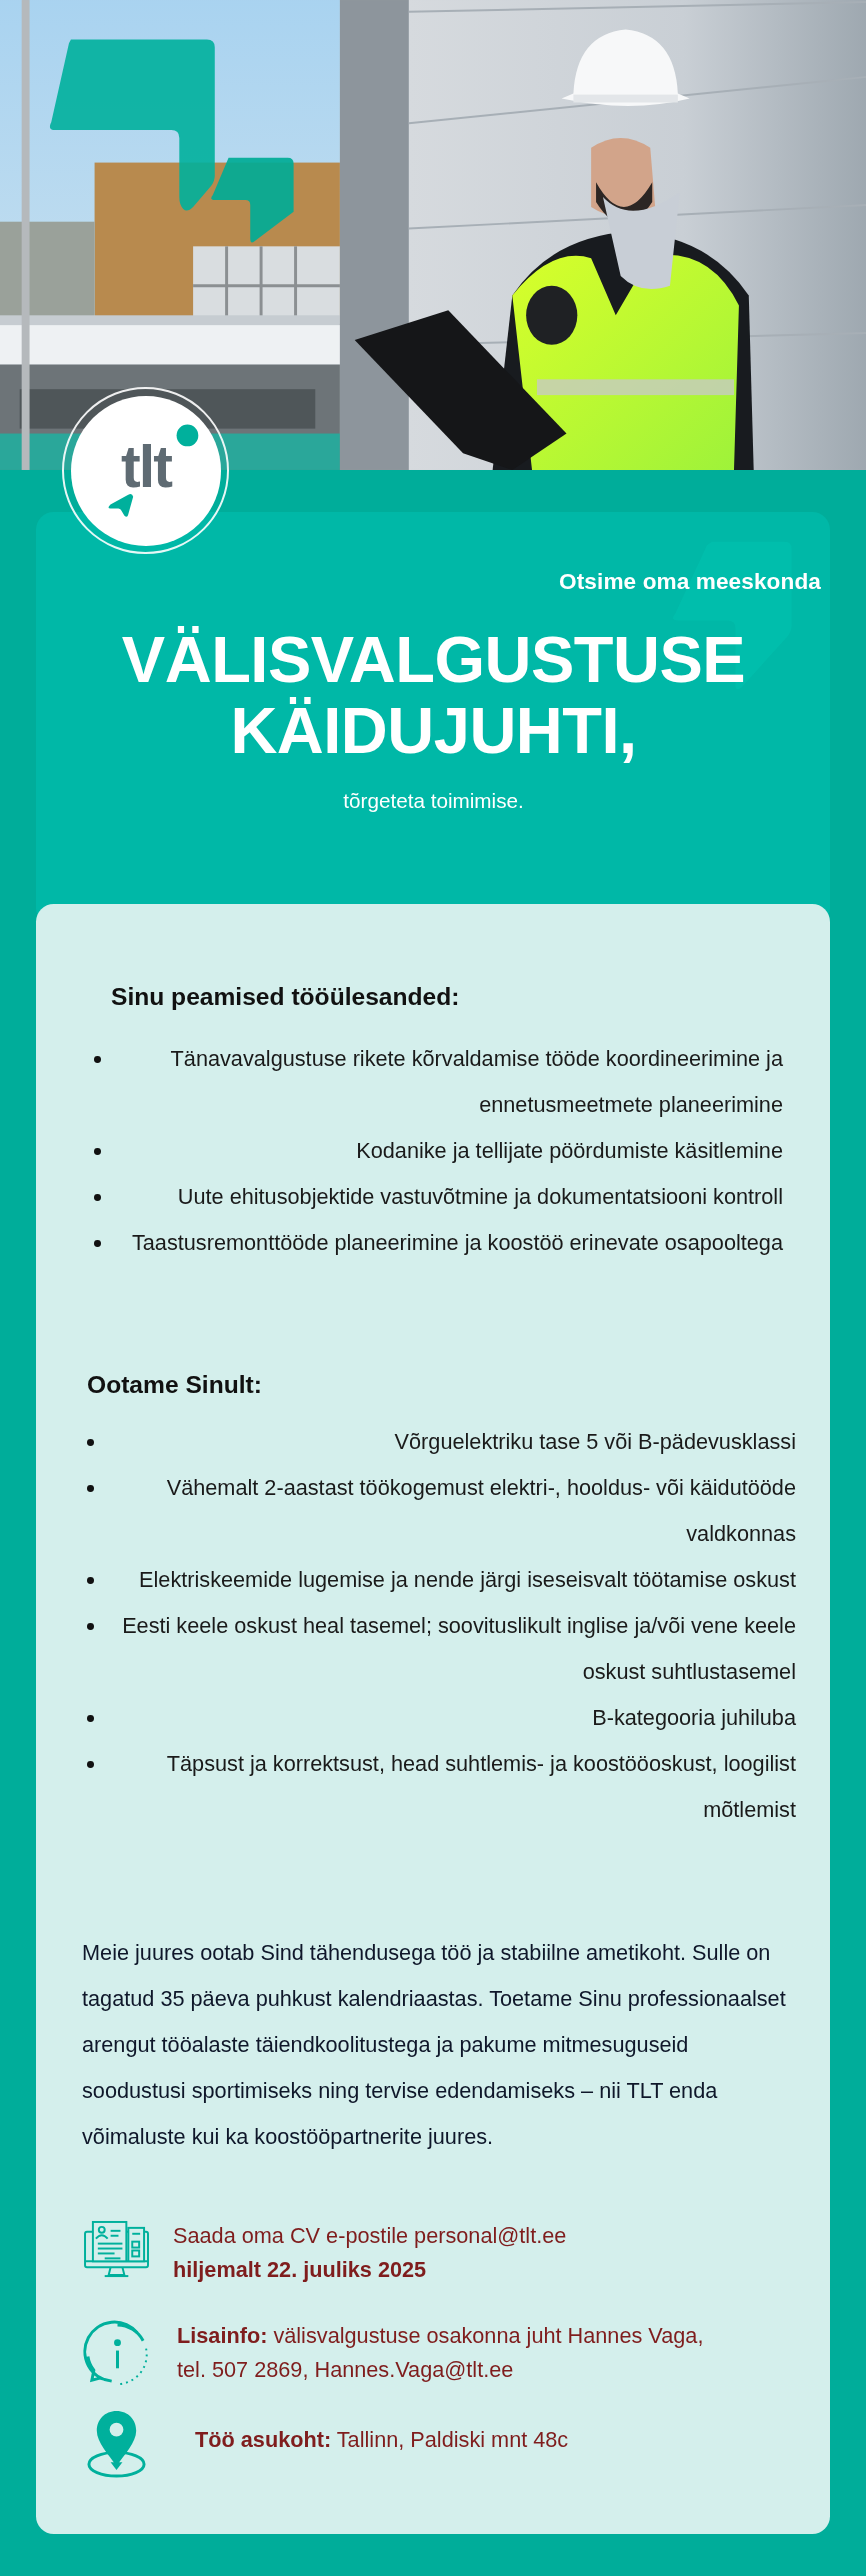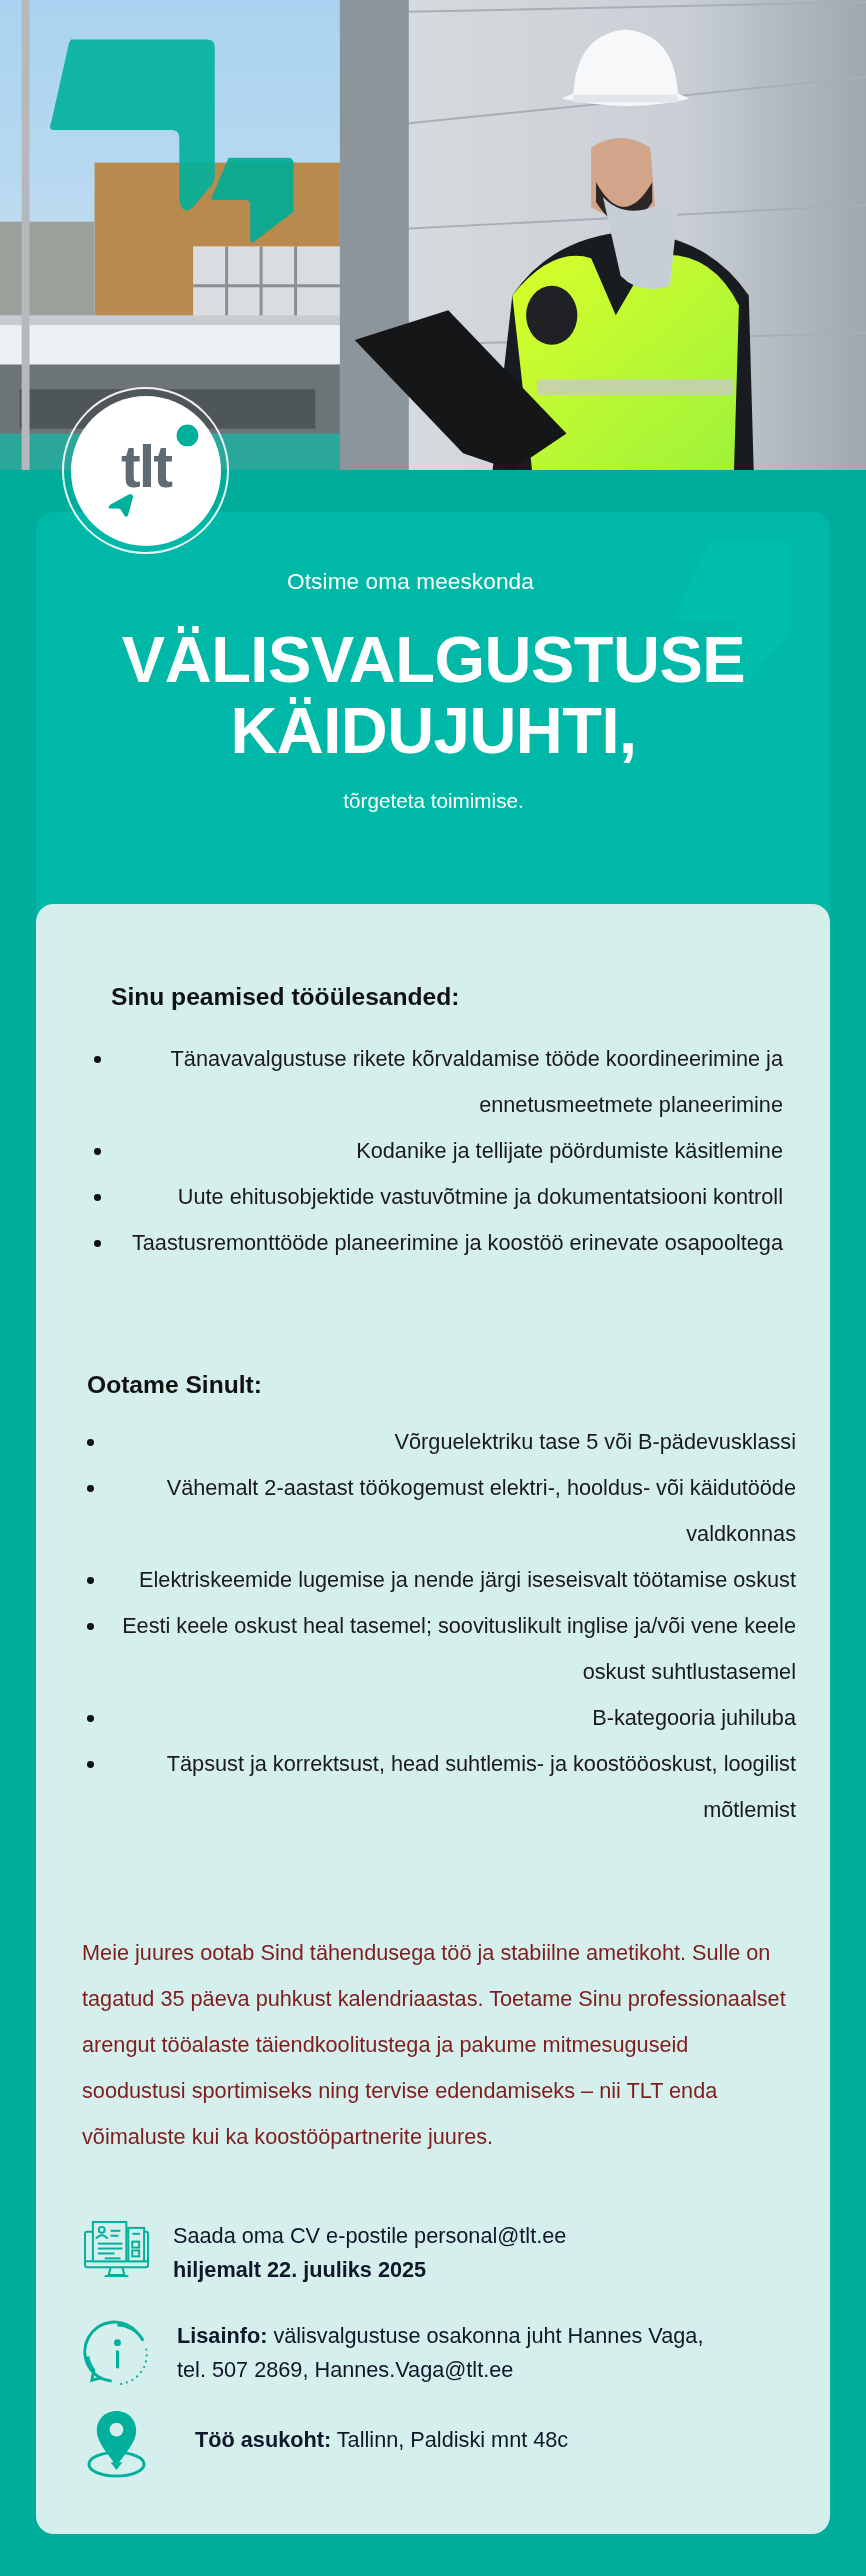--- a/index.html
+++ b/index.html
@@ -6,45 +6,45 @@
   html, body { width: 867px; height: 2576px; overflow: hidden; }
   body { background: #00ad9a; font-family: "Liberation Sans", "DejaVu Sans", sans-serif; color: #111; position: relative; }
 
   
   .photo { position: absolute; left: 0; top: 0; width: 867px; height: 470px; overflow: hidden; background: #b9c3cc; }
   .photo svg { position: absolute; left: 0; top: 0; }
 
   
   .hero-card { position: absolute; left: 36px; top: 512px; width: 794px; height: 414px; background: #00b8a7; border-radius: 17.7px; overflow: hidden; }
   .hero-deco { position: absolute; left: 0; top: 0; }
-  .hero-kicker { position: absolute; left: 0; top: 569px; width: 821px; text-align: center; color: #ffffff; font-weight: normal; font-size: 22.6px; letter-spacing: 0.1px; }
+  .hero-kicker { position: absolute; left: 0; top: 569px; width: 821px; text-align: right; color: #ffffff; font-weight: bold; font-size: 22.6px; letter-spacing: 0.1px; }
   .hero-title { position: absolute; left: 0; top: 624px; width: 867px; text-align: center; color: #ffffff; font-weight: bold; font-size: 65px; line-height: 71px; letter-spacing: -0.5px; }
   .hero-subtitle { position: absolute; left: 138px; top: 785px; width: 591px; text-align: center; color: #ffffff; font-size: 20.7px; line-height: 31.5px; }
 
   
   .logo-ring { position: absolute; left: 62px; top: 387px; width: 167px; height: 167px; border-radius: 50%; border: 2px solid rgba(255,255,255,0.9); }
   .logo-disc { position: absolute; left: 71px; top: 396px; width: 150px; height: 150px; border-radius: 50%; background: #ffffff; }
   .logo-disc svg { position: absolute; left: 0; top: 0; }
 
   
   .panel { position: absolute; left: 36px; top: 904px; width: 794px; height: 1630px; background: #d4efec; border-radius: 17.7px; }
 
   .section-heading { position: absolute; font-weight: bold; font-size: 24.6px; color: #111; }
   .list { position: absolute; list-style: none; font-size: 21.7px; color: #1a1a1a; line-height: 46px; text-align: right; }
   .list li { position: relative; padding-left: 21.7px; }
   .list li::before { content: ""; position: absolute; left: 0; top: 19.7px; width: 6.9px; height: 6.9px; border-radius: 50%; background: #111; }
 
   .tasks-heading { left: 95px; top: 983px; margin-left: 16px; }
   .tasks-list { left: 94px; top: 1036px; width: 689px; }
   .req-heading { left: 87px; top: 1371px; }
   .req-list { left: 87px; top: 1419px; width: 709px; }
-  .benefits { position: absolute; left: 82px; top: 1930px; width: 709px; font-size: 21.7px; line-height: 46px; color: #7f1d1d; }
-
-  
-  .contact-row { position: absolute; font-size: 21.7px; line-height: 34px; color: #0f172a; }
+  .benefits { position: absolute; left: 82px; top: 1930px; width: 709px; font-size: 21.7px; line-height: 46px; color: #0f172a; }
+
+  
+  .contact-row { position: absolute; font-size: 21.7px; line-height: 34px; color: #7f1d1d; }
   .contact-row b { font-weight: bold; }
   .icon-box { position: absolute; }
   .row-cv { left: 173px; top: 2219px; }
   .row-info { left: 177px; top: 2319px; }
   .row-loc { left: 179px; top: 2423px; margin-left: 16px; }
   .icon-cv { left: 83px; top: 2220px; width: 69px; height: 61px; }
   .icon-info { left: 82px; top: 2319px; width: 71px; height: 71px; }
   .icon-loc { left: 85px; top: 2409px; width: 63px; height: 69px; }
 </style>
 </head>

